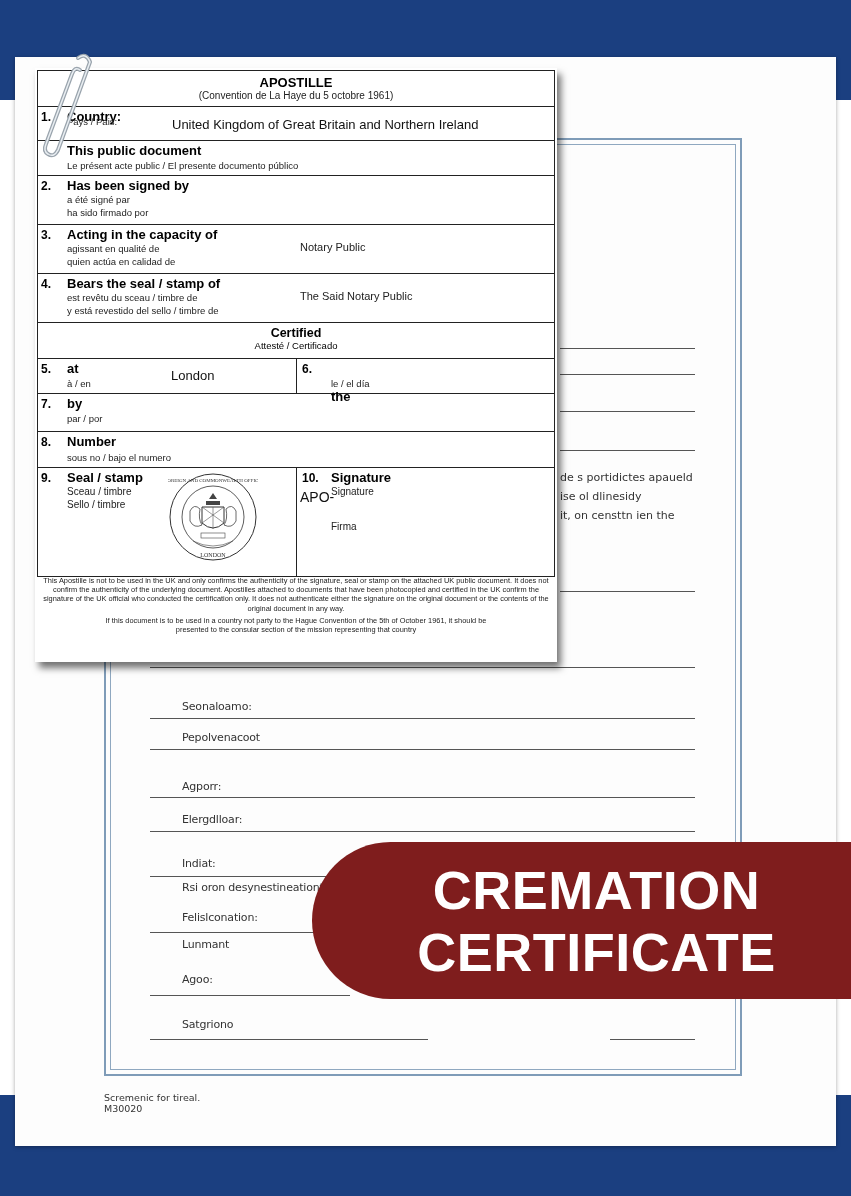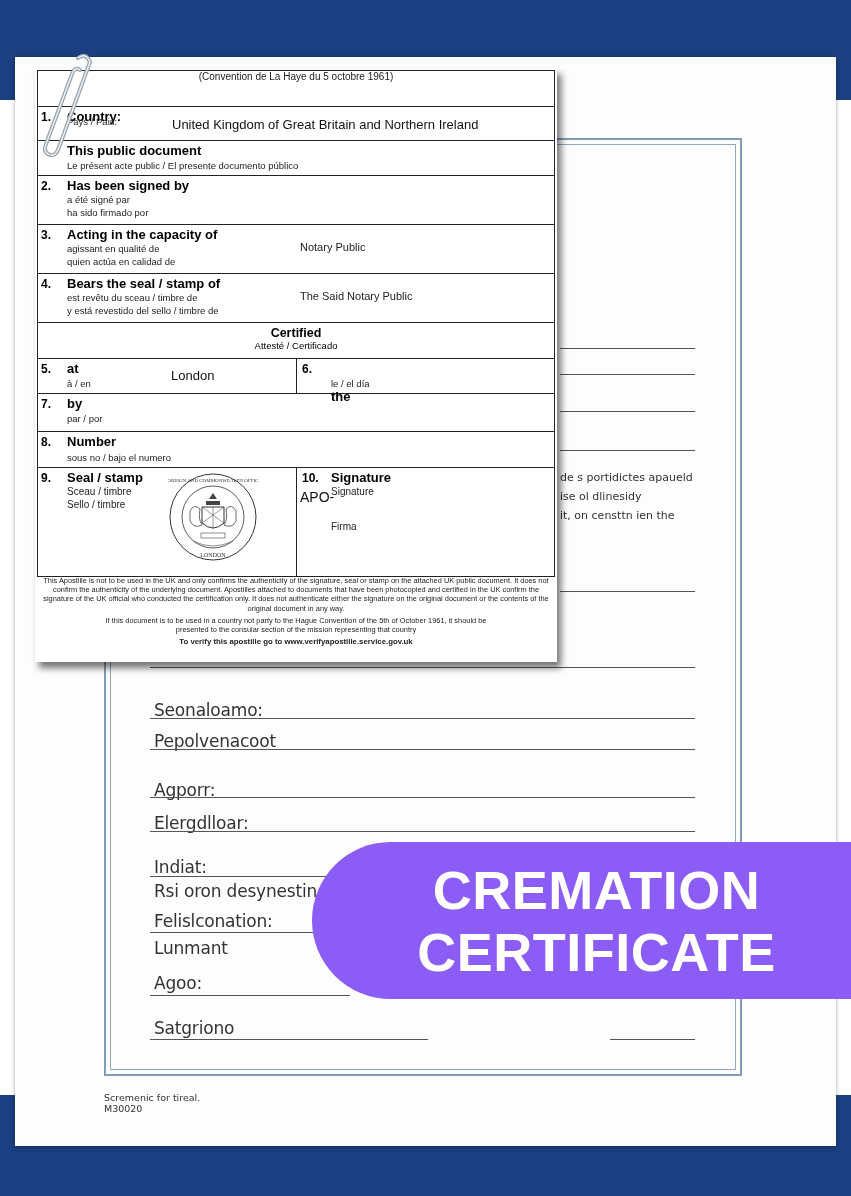--- a/index.html
+++ b/index.html
@@ -19,27 +19,27 @@
     border: 2px solid #7f9cb8;
   }
   .frame-inner {
     position: absolute; left: 4px; top: 4px; right: 4px; bottom: 4px;
     border: 1px solid #8fa8c0;
   }
   .bg-heading {
     position: absolute; left: 520px; top: 192px; font-size: 38px; font-weight: bold; color: #1a1a1a;
   }
   .bg-line { position: absolute; height: 0; border-top: 1.5px solid #555; }
-  .bg-label { position: absolute; font-size: 17px; color: #333; font-family: "DejaVu Sans", sans-serif; letter-spacing: -0.2px; }
+  .bg-label { position: absolute; font-size: 11px; color: #333; font-family: "DejaVu Sans", sans-serif; letter-spacing: -0.2px; margin-left: 28px; }
   .bg-para { position: absolute; left: 560px; top: 468px; font-size: 11px; color: #333; line-height: 19px; font-family: "DejaVu Sans", sans-serif; }
   .footer-note { position: absolute; left: 104px; top: 1092px; font-size: 9.5px; color: #333; line-height: 11px; font-family: "DejaVu Sans", sans-serif; }
 
   .banner {
     position: absolute; left: 312px; top: 842px; width: 539px; height: 157px;
-    background: #8b5cf6; border-radius: 80px 0 0 80px;
+    background: #7f1d1d; border-radius: 80px 0 0 80px;
     color: #fff; font-weight: bold; text-align: center;
     display: flex; flex-direction: column; justify-content: center; align-items: center;
   }
   .banner span { font-size: 54px; line-height: 62px; letter-spacing: 0.5px; padding-left: 30px; }
 
   .apostille {
     position: absolute; left: 35px; top: 68px; width: 522px; height: 594px;
     background: #fff; box-shadow: 4px 6px 7px rgba(0,0,0,0.55);
   }
   .ap-table { position: absolute; left: 2px; top: 2px; width: 518px; border: 1.5px solid #222; box-sizing: border-box; }
@@ -113,20 +113,21 @@
 </div>
 
 <div class="banner">
   <span>CREMATION</span>
   <span>CERTIFICATE</span>
 </div>
 
 <div class="apostille">
   <div class="ap-table">
     <div class="ap-row" style="height:36px;">
+      <div class="ap-title">APOSTILLE</div>
       <div class="ap-sub">(Convention de La Haye du 5 octobre 1961)</div>
     </div>
     <div class="ap-row" style="height:34px;">
       <span class="num">1.</span>
       <span class="lbl">Country:</span>
       <span class="tr" style="top:9px;">Pays / Pais:</span>
       <span class="val-lg" style="left:134px; top:10px;">United Kingdom of Great Britain and Northern Ireland</span>
     </div>
     <div class="ap-row" style="height:35px;">
       <span class="lbl">This public document</span>
@@ -199,20 +200,19 @@
       <span class="num" style="left:264px;">10.</span>
       <span class="lbl" style="left:293px;">Signature</span>
       <span class="tr" style="left:293px; top:18px; font-size:10px;">Signature</span>
       <span class="tr" style="left:293px; top:31px; font-size:10px;margin-top:22px;">Firma</span>
     </div>
   </div>
 
   <div class="ap-notes">
     <p>This Apostille is not to be used in the UK and only confirms the authenticity of the signature, seal or stamp on the attached UK public document. It does not confirm the authenticity of the underlying document. Apostilles attached to documents that have been photocopied and certified in the UK confirm the signature of the UK official who conducted the certification only. It does not authenticate either the signature on the original document or the contents of the original document in any way.</p>
     <p style="padding:0 60px;">If this document is to be used in a country not party to the Hague Convention of the 5th of October 1961, it should be presented to the consular section of the mission representing that country</p>
-    <p class="verify">To verify this apostille go to www.verifyapostille.service.gov.uk</p>
   </div>
 </div>
 
 <svg class="clip" viewBox="0 0 60 110">
   <path d="M40 8 q8 -6 12 4 L20 100 q-4 8 -10 4 q-5 -3 -2 -10 L34 24 q3 -8 8 -4" fill="none" stroke="#9aa4ad" stroke-width="4" stroke-linecap="round"></path>
   <path d="M40 8 q8 -6 12 4 L20 100 q-4 8 -10 4 q-5 -3 -2 -10 L34 24 q3 -8 8 -4" fill="none" stroke="#e9eef2" stroke-width="1.5" stroke-linecap="round"></path>
 </svg>
 
 </body></html>

